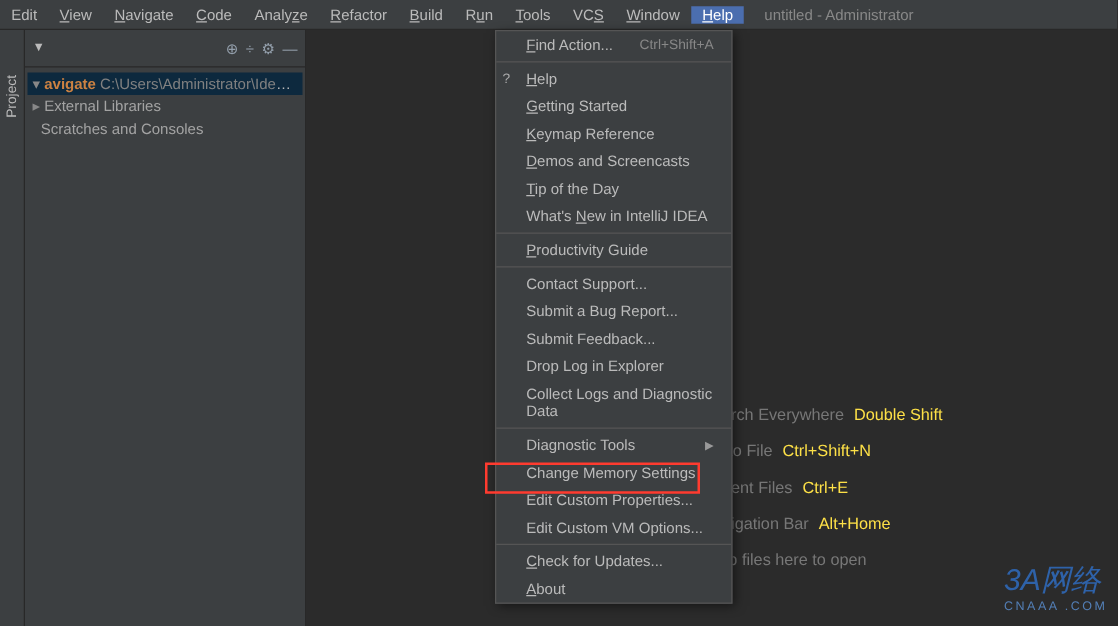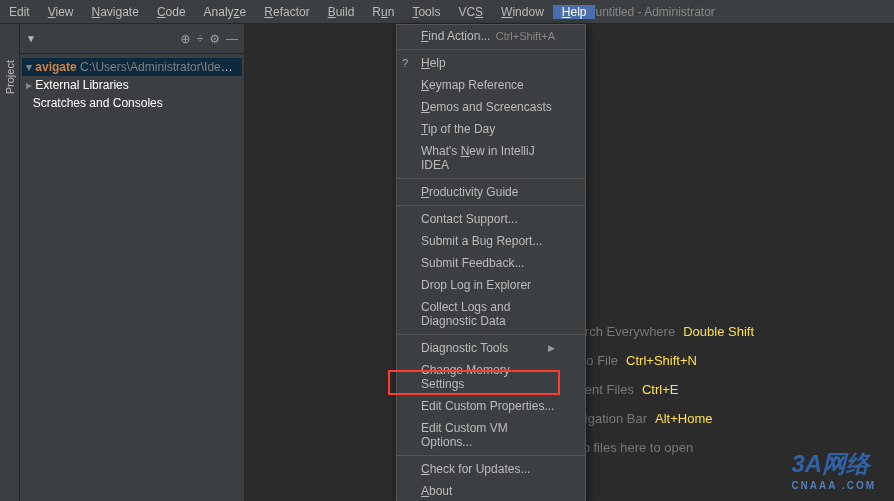--- a/index.html
+++ b/index.html
@@ -1,47 +1,47 @@
 <!DOCTYPE html>
 <html><head>
 <meta charset="utf-8">
 <style>
 * { margin: 0; padding: 0; box-sizing: border-box; }
 body { font-family: "Segoe UI", Arial, sans-serif; font-size: 12px; background: #2b2b2b; color: #bbbbbb; width: 894px; height: 501px; overflow: hidden; position: relative; }
 .menubar { display: flex; align-items: center; height: 24px; background: #3c3f41; border-bottom: 1px solid #282828; }
 .menubar .menu-item { padding: 0 9px; color: #bbbbbb; cursor: pointer; }
 .menubar .menu-item.active { background: #4b6eaf; color: #ffffff; }
-.menubar .title { margin-left: 0; color: #888888; }
+.menubar .title { margin-left: 16px; color: #888888; }
 u { text-decoration: underline; }
 .main { display: flex; height: calc(100% - 24px); }
 .side-tab { width: 20px; background: #3c3f41; border-right: 1px solid #282828; display: flex; align-items: flex-start; justify-content: center; padding-top: 36px; }
 .side-tab span { writing-mode: vertical-lr; transform: rotate(180deg); color: #bbbbbb; font-size: 11px; display:block;}
 .project-panel { width: 225px; background: #3c3f41; border-right: 1px solid #282828; display: flex; flex-direction: column; }
 .panel-header { display: flex; align-items: center; height: 30px; gap: 6px; padding: 0 6px; border-bottom: 1px solid #282828; position: relative; }
 .panel-header .dropdown { display:flex; align-items:center; gap:4px; flex:1; }
 .panel-header .hdr-icon { color: #a9b7c6; font-size: 12px; opacity: 0.8; cursor: pointer; }
 .tree { padding: 4px 2px; font-size: 12px; }
 .tree-item { padding: 2px 4px; white-space: nowrap; overflow: hidden; text-overflow: ellipsis; }
 .tree-item.selected { background: #0d293e; }
 .tree-item .name { color: #cc8242; font-weight: bold; }
 .tree-item .path { color: #808080; }
-.tree-item .lib, .tree-item .scratch { color: #ffffff; }
+.tree-item .lib, .tree-item .scratch { color: #a3a3a3; }
 .editor-area { flex: 1; background: #2b2b2b; position: relative; }
 .helper-links { position: absolute; right: 140px; top: 300px; display: flex; flex-direction: column; gap: 14px; font-size: 13px; }
 .helper-links .row { display: flex; gap: 8px; }
 .helper-links .lbl { color: #777777; }
 .helper-links .link { color: #fde047; }
 .popup-menu { position: absolute; left: 396px; top: 24px; width: 190px; background: #3c3f41; border: 1px solid #555555; box-shadow: 2px 2px 8px rgba(0,0,0,0.5); z-index: 50; }
-.popup-menu .mitem { display: flex; align-items: center; justify-content: space-between; padding: 4px 30px 4px 24px; color: #bbbbbb; font-size: 12px; cursor: pointer; position: relative; }
+.popup-menu .mitem { display: flex; align-items: center; justify-content: space-between; padding: 4px 14px 4px 24px; color: #bbbbbb; font-size: 12px; cursor: pointer; position: relative; }
 .popup-menu .mitem .icon-left { position: absolute; left: 5px; font-size: 11px; opacity: 0.85; }
 .popup-menu .sep { height: 1px; background: #555555; margin: 2px 0; }
 .popup-menu .submenu-arrow { font-size: 9px; color: #999999; }
 .popup-menu .shortcut { color: #888888; font-size: 11px; margin-left:0;}
 .highlight-box { position: absolute; left: 388px; top: 370px; width: 172px; height: 25px; border: 2px solid #ff3b2f; z-index: 60; pointer-events: none; }
-.watermark { position: absolute; right: 18px; bottom: 10px; font-size: 24px; font-style: italic; font-weight: bold; color: #2f6cc0; opacity: 0.85; }
+.watermark { position: absolute; right: 8px; bottom: 10px; font-size: 24px; font-style: italic; font-weight: normal; color: #2f6cc0; opacity: 0.85; }
 .watermark .sub { font-size: 10px; color: #5a8ecf; display:block; font-style:normal; letter-spacing:2px; text-align:right;}
 </style>
 </head>
 <body>
 
 <div class="menubar">
   <span class="menu-item"><span>Edit</span></span>
   <span class="menu-item"><u>V</u><span>iew</span></span>
   <span class="menu-item"><u>N</u>avigate</span>
   <span class="menu-item"><u>C</u>ode</span>
@@ -111,20 +111,23 @@
   <div class="mitem">
       <span><u>F</u>ind Action...</span>
       <span class="shortcut">Ctrl+Shift+A</span>
     </div>
   <div class="sep"></div>
   <div class="mitem">
       <span class="icon-left">?</span>
       <span><u>H</u>elp</span>
     </div>
   <div class="mitem">
+      <span><u>G</u>etting Started</span>
+    </div>
+  <div class="mitem">
       <span><u>K</u>eymap Reference</span>
     </div>
   <div class="mitem">
       <span><u>D</u>emos and Screencasts</span>
     </div>
   <div class="mitem">
       <span><u>T</u>ip of the Day</span>
     </div>
   <div class="mitem">
       <span>What's <u>N</u>ew in IntelliJ IDEA</span>

